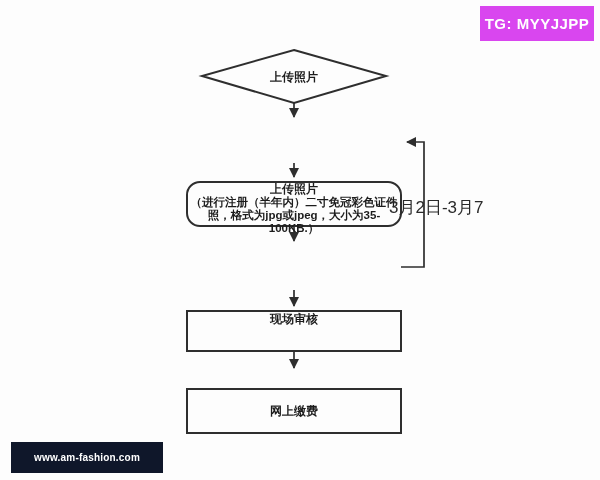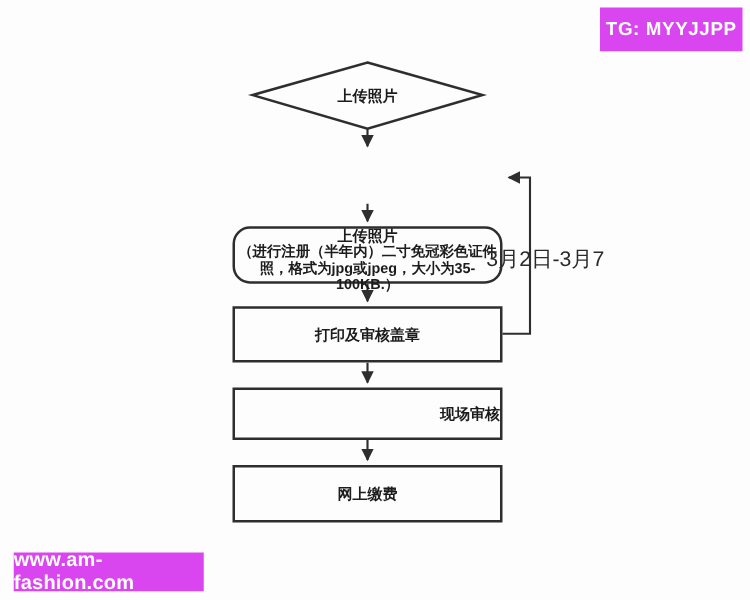--- a/index.html
+++ b/index.html
@@ -24,34 +24,34 @@
     box-sizing: border-box; border: 2px solid #2e2e2e;
     background: #fdfdfd; text-align: center; overflow: visible;
   }
   .node-title { font-size: 12px; font-weight: bold; line-height: 14px; }
   .node-detail { font-size: 12px; font-weight: bold; line-height: 14px; }
   .box-1 { top: 121px; height: 42px; }
   .box-2 { top: 181px; height: 46px; border-radius: 14px; }
   .box-2 .node-title { line-height: 13px; }
   .box-2 .node-detail { font-size: 11.5px; line-height: 13px; }
   .box-3 { top: 245px; height: 45px; display: flex; align-items: center; justify-content: center; }
-  .box-4 { top: 310px; height: 42px; display: flex; flex-direction: column; align-items: flex-end; justify-content: center; }
-  .box-5 { top: 372px; height: 46px; display: flex; flex-direction: column; align-items: center; justify-content: center; }
+  .box-4 { top: 310px; height: 42px; display: flex; flex-direction: row; align-items: flex-start; justify-content: center; }
+  .box-5 { top: 388px; height: 46px; display: flex; flex-direction: column; align-items: center; justify-content: center; }
 
   .loop-label {
     position: absolute; left: 389px; top: 196px;
     font-size: 17px; font-weight: normal; color: #2a2a2a; white-space: nowrap;
   }
 
   .badge {
     position: absolute; display: flex; align-items: center; justify-content: center;
     color: #ffffff; font-weight: bold; letter-spacing: 0.5px;
   }
   .badge-tg { left: 480px; top: 6px; width: 114px; height: 35px; background: #d946ef; font-size: 15px; }
-  .badge-www { left: 11px; top: 442px; width: 152px; height: 31px; background: #d946ef; font-size: 16px; letter-spacing: 0.2px; }
+  .badge-www { left: 11px; top: 442px; width: 152px; height: 31px; background: #0f172a; font-size: 10px; letter-spacing: 0.2px; }
 </style>
 </head>
 <body>
 
 <div class="screen">
 
   <svg class="connectors" width="600" height="480" viewBox="0 0 600 480">
     <defs>
       <marker id="ah" markerUnits="userSpaceOnUse" markerWidth="12" markerHeight="12" refX="9" refY="5" orient="auto">
         <polygon points="0,0 10,5 0,10" fill="#2e2e2e"></polygon>
@@ -67,23 +67,20 @@
   </svg>
 
   <div class="diamond-label">上传照片</div>
 
 
   <div class="node box-2">
     <div class="node-title">上传照片</div>
     <div class="node-detail">（进行注册（半年内）二寸免冠彩色证件照，格式为jpg或jpeg，大小为35-100KB.）</div>
   </div>
 
-  <div class="node box-3">
-    <div class="node-title">打印及审核盖章</div>
-  </div>
 
   <div class="node box-4">
     <div class="node-title">现场审核</div>
   </div>
 
   <div class="node box-5">
     <div class="node-title">网上缴费</div>
   </div>
 
   <div class="loop-label">3月2日-3月7</div>

